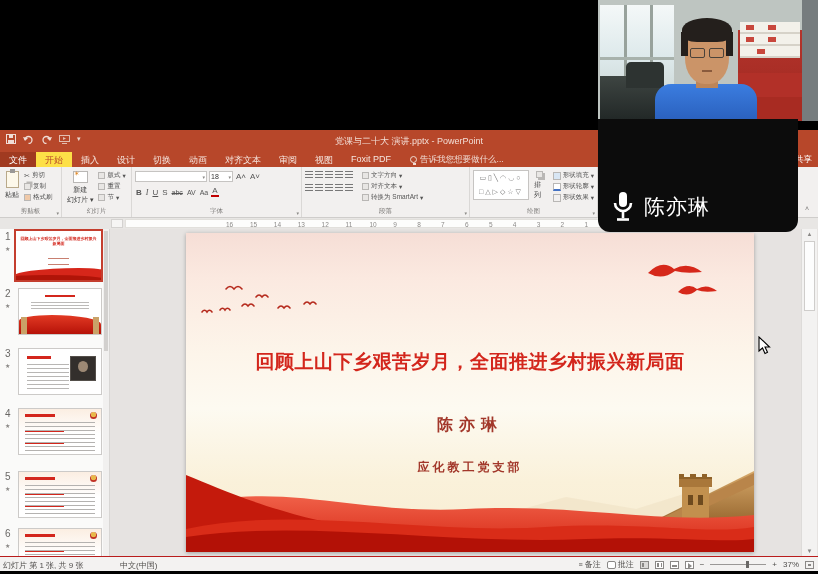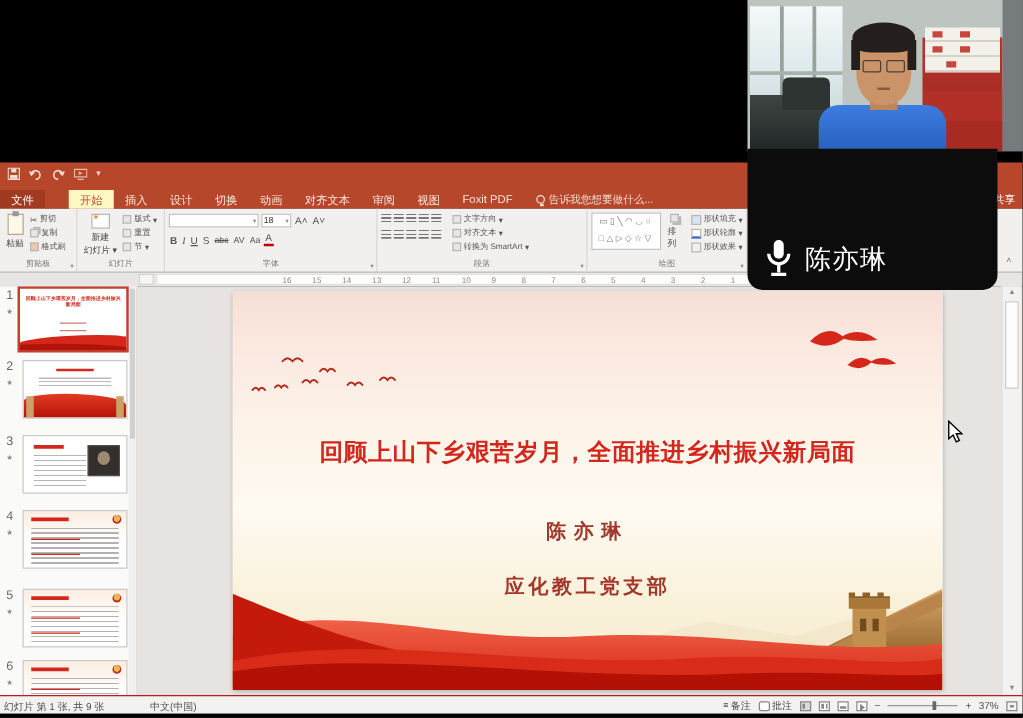--- a/index.html
+++ b/index.html
@@ -12,21 +12,21 @@
   .qat { position:absolute; left:6px; top:4px; display:flex; gap:7px; align-items:center; }
   .qat svg { display:block; }
   .qat .more { color:#ecd5cc; font-size:7px; }
   .win-title { position:absolute; left:0; right:0; top:5px; text-align:center;
                font-size:9px; color:#f3ded6; }
 
   .tabs { position:absolute; left:0; top:152px; width:818px; height:15px; background:#b7472a;
           display:flex; align-items:stretch; font-size:9px; color:#f6e6df; }
   .tab { padding:2px 9px 0; cursor:default; white-space:nowrap; }
   .tab.file { background:#a03a20; color:#fff; }
-  .tab.active { background:#fef9c3; color:#b7472a;margin-left:19px; }
+  .tab.active { background:#fde047; color:#b7472a; }
   .tellme { display:flex; align-items:center; gap:3px; margin-left:10px; font-size:8.5px; color:#f0dcd4; }
   .bulb { width:7px; height:7px; border:1px solid #f0dcd4; border-radius:50%; position:relative; }
   .bulb::after { content:""; position:absolute; left:2px; top:6px; width:3px; height:2px; background:#f0dcd4; }
   .share { position:absolute; left:795px; top:154px; font-size:8.5px; color:#fff; }
 
   .ribbon { position:absolute; left:0; top:167px; width:818px; height:51px; background:#f2f0ef;
             border-bottom:1px solid #cfcdcb; display:flex; font-size:7px; color:#444; }
   .rgroup { position:relative; border-right:1px solid #dad8d6; padding:3px 3px 11px; display:flex; gap:3px; }
   .glabel { position:absolute; bottom:1px; left:0; right:0; text-align:center; font-size:6.5px; color:#7c7a78; }
   .launch { position:absolute; bottom:1px; right:2px; font-size:5px; color:#8a8886; }
@@ -104,21 +104,21 @@
   
   .slide { position:absolute; left:186px; top:233px; width:568px; height:319px;
            background:linear-gradient(180deg,#f6ded6 0%,#fbe9e0 14%,#fdf5ea 38%,#fdfaf1 55%,#faf1da 78%,#f7ecd2 100%);
            box-shadow:0 1px 4px rgba(0,0,0,.3); overflow:hidden; }
   .birds { position:absolute; left:0; top:0; }
   .s-title { position:absolute; top:116px; left:0; right:0; text-align:center; font-weight:bold;
              font-size:19px; color:#d3261c; letter-spacing:0.5px; }
   .s-presenter { position:absolute; top:182px; left:0; right:0; text-align:center;
              font-family:"Liberation Serif",serif; font-weight:bold; font-size:16px; color:#a2372a; letter-spacing:6px; }
   .s-org { position:absolute; top:226px; left:0; right:0; text-align:center;
-             font-family:"Liberation Serif",serif; font-weight:bold; font-size:16px; color:#a2372a; letter-spacing:3px; }
+             font-family:"Liberation Serif",serif; font-weight:bold; font-size:12px; color:#a2372a; letter-spacing:3px; }
   .s-bottom { position:absolute; left:0; bottom:0; width:568px; height:95px; }
 
   
   .vscroll { position:absolute; left:801px; top:229px; width:16px; height:327px; background:#f3f2f1; border-left:1px solid #dddbd9; }
   .vscroll .arr { position:absolute; left:0; right:0; text-align:center; font-size:6px; color:#8a8886; }
   .vscroll .thumbbar { position:absolute; left:2px; top:12px; width:11px; height:70px; background:#fdfdfd; border:1px solid #cfcdcb; }
 
   .mini-drop { position:absolute; left:240px; top:557px; width:14px; height:11px; background:#f6f5f4;
                border:1px solid #c8c6c4; font-size:5px; color:#777; text-align:center; line-height:9px; }
 
@@ -212,20 +212,21 @@
         </span>
       <span>
           <svg width="11" height="10" viewBox="0 0 11 10">
             <rect x="0.5" y="1.5" width="10" height="6" fill="none" stroke="#e3bdb0"></rect>
             <path d="M4,3 L7,4.5 L4,6 Z" fill="#e3bdb0"></path>
             <line x1="3" y1="9.5" x2="8" y2="9.5" stroke="#e3bdb0"></line>
           </svg>
         </span>
       <span class="more">▾</span>
     </div>
+    <div class="win-title">党课与二十大 演讲.pptx - PowerPoint</div>
   </div>
 
   <div class="tabs">
       <div class="tab file">文件</div>
       <div class="tab active">开始</div>
       <div class="tab">插入</div>
       <div class="tab">设计</div>
       <div class="tab">切换</div>
       <div class="tab">动画</div>
       <div class="tab">对齐文本</div>

